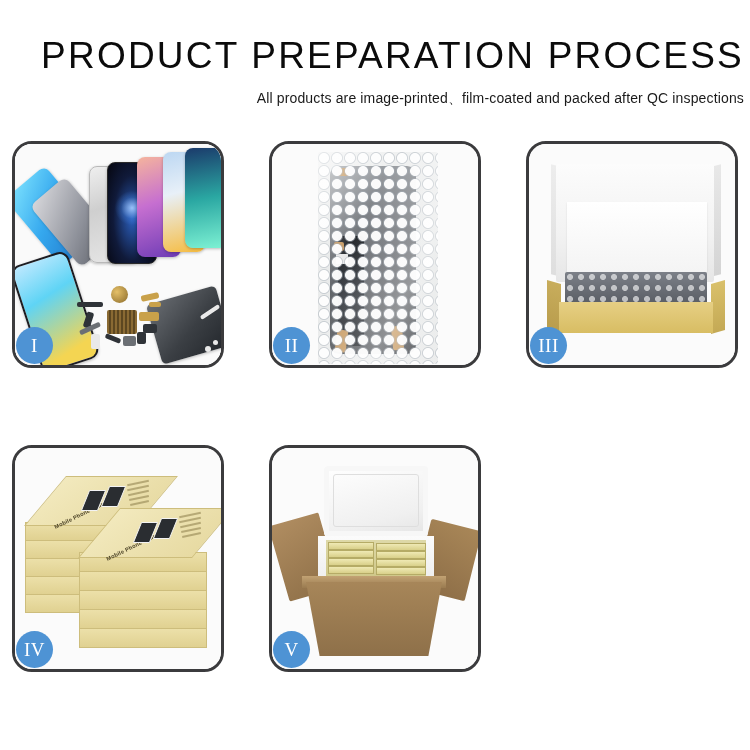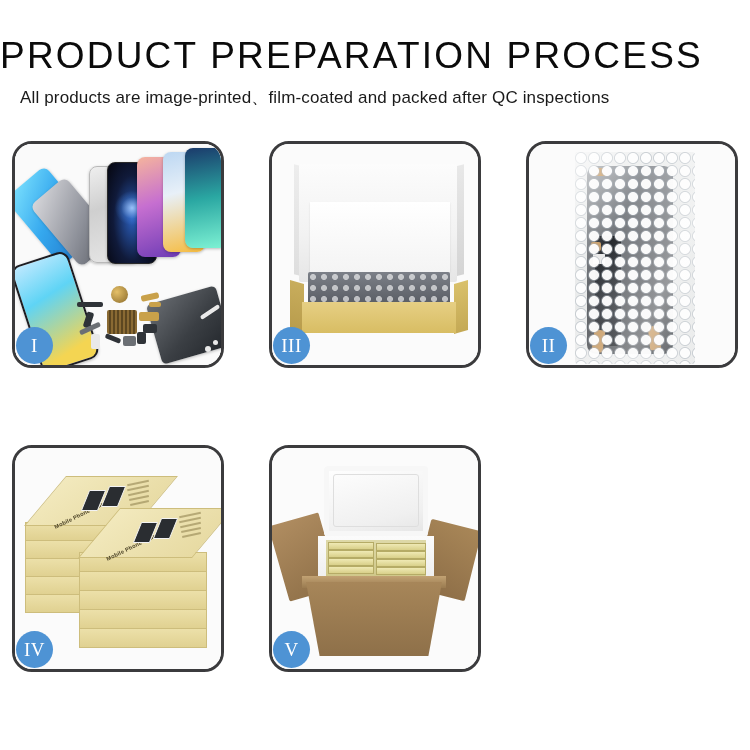--- a/index.html
+++ b/index.html
@@ -12,35 +12,35 @@
     background: #ffffff;
     font-family: "Liberation Sans", sans-serif;
     overflow: hidden;
     position: relative;
   }
 
   
   .header {
     width: 744px;
     padding-top: 34px;
-    text-align: left;
+    text-align: right;
     box-sizing: border-box;
   }
   .title {
     font-family: "Liberation Sans", sans-serif;
     font-size: 37px;
     font-weight: 400;
     letter-spacing: 2.2px;
     color: #0b0b0b;
     line-height: 44px;
     white-space: nowrap;
   }
   .subtitle {
     font-family: "Liberation Sans", sans-serif;
-    font-size: 17px;
+    font-size: 14px;
     font-weight: 400;
     letter-spacing: 0.15px;
     color: #1a1a1a;
     line-height: 22px;
     margin-top: 9px;
     white-space: nowrap;
     margin-left: 20px;
   }
 
   
@@ -359,46 +359,46 @@
       <div class="part dark" style="left:122px;top:188px;width:9px;height:12px;"></div>
       <div class="part white" style="left:184px;top:166px;width:22px;height:4px;transform:rotate(-34deg);"></div>
       <div class="part white" style="left:190px;top:202px;width:6px;height:6px;border-radius:50%;"></div>
       <div class="part white" style="left:198px;top:196px;width:5px;height:5px;border-radius:50%;"></div>
     </div>
     <div class="badge">I</div>
   </div>
 
   <div class="panel">
     <div class="panel-clip">
-      <div class="b3-lidL"></div>
-      <div class="b3-lidR"></div>
-      <div class="b3-lid"></div>
-      <div class="b3-foam"></div>
-      <div class="b3-bubble"></div>
-      <div class="b3-left"></div>
-      <div class="b3-right"></div>
-      <div class="b3-front"></div>
-    </div>
-    <div class="badge">III</div>
-  </div>
-
-  <div class="panel">
-    <div class="panel-clip">
       <div class="bub-outer"></div>
       <div class="bub-inner"></div>
       <div class="bub-strip"></div>
       <div class="bub-tan" style="left:66px;top:24px;width:12px;height:8px;"></div>
       <div class="bub-tan" style="left:62px;top:98px;width:10px;height:9px;"></div>
       <div class="bub-tan" style="left:64px;top:186px;width:11px;height:22px;transform:rotate(8deg);"></div>
       <div class="bub-tan" style="left:120px;top:182px;width:11px;height:24px;transform:rotate(-6deg);"></div>
       <div style="position:absolute;left:64px;top:110px;width:12px;height:10px;background:#e9e9e9;"></div>
       <div class="bubbles"></div>
       <div class="bub-sheen"></div>
     </div>
     <div class="badge">II</div>
+  </div>
+
+  <div class="panel">
+    <div class="panel-clip">
+      <div class="b3-lidL"></div>
+      <div class="b3-lidR"></div>
+      <div class="b3-lid"></div>
+      <div class="b3-foam"></div>
+      <div class="b3-bubble"></div>
+      <div class="b3-left"></div>
+      <div class="b3-right"></div>
+      <div class="b3-front"></div>
+    </div>
+    <div class="badge">III</div>
   </div>
 
   <div class="panel">
     <div class="panel-clip">
       <div class="stack">
 
         <div class="sbox" style="left:2px;top:56px;width:120px;height:17px;"></div>
         <div class="sbox" style="left:2px;top:74px;width:120px;height:17px;"></div>
         <div class="sbox" style="left:2px;top:92px;width:120px;height:17px;"></div>
         <div class="sbox" style="left:2px;top:110px;width:120px;height:17px;"></div>

